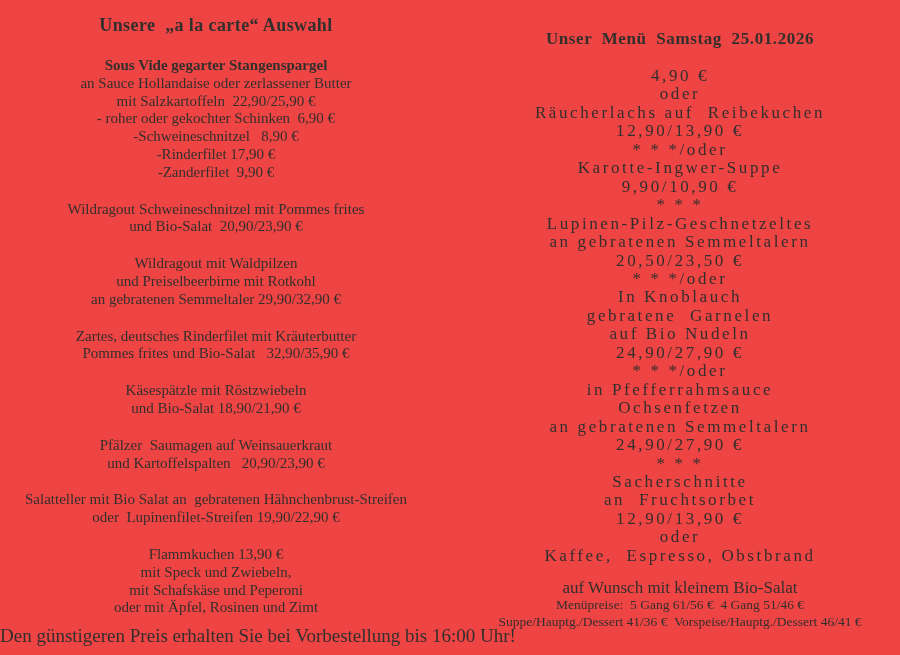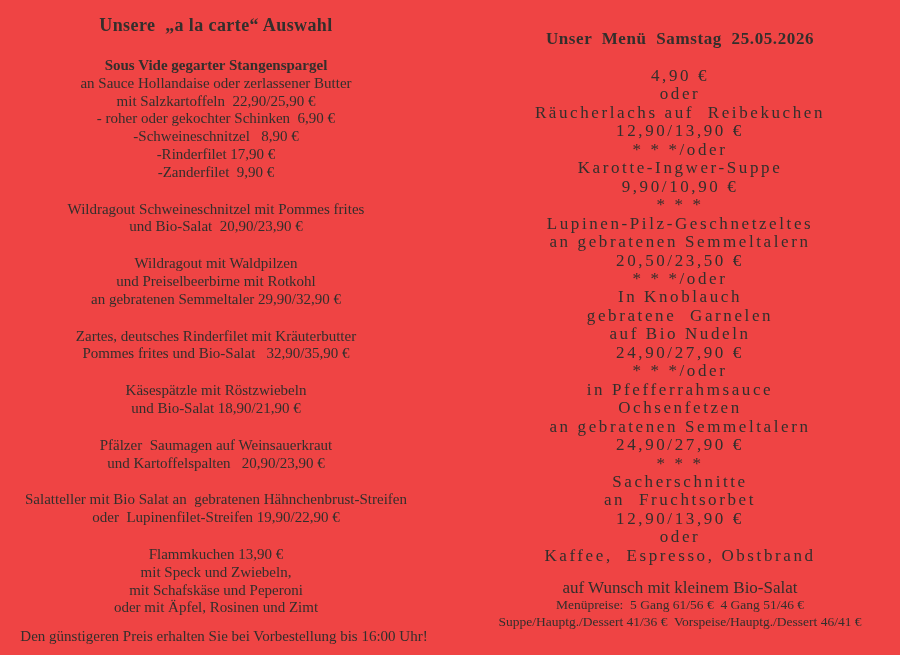--- a/index.html
+++ b/index.html
@@ -30,24 +30,23 @@
   }
   .left-col .menu-section { margin-bottom: 19px; }
   .left-col .menu-section:last-child { margin-bottom: 10px; }
   .left-col .line {
     font-size: 15px;
     line-height: 17.8px;
     white-space: pre;
   }
   .left-col .line.bold { font-weight: bold; }
   .left-footer {
-    font-size: 15px;
+    font-size: 19px;
     line-height: 18px;
     white-space: pre;
-    padding-left: 16px;
   }
 
   
   .right-col { left: 465px; top: 27px; width: 430px; }
   .right-title {
     font-size: 17px;
     font-weight: bold;
     letter-spacing: 0.6px;
     line-height: 23px;
     margin-bottom: 17px;
@@ -123,21 +122,21 @@
           <div class="line">Flammkuchen 13,90 €</div>
           <div class="line">mit Speck und Zwiebeln,</div>
           <div class="line">mit Schafskäse und Peperoni</div>
           <div class="line">oder mit Äpfel, Rosinen und Zimt</div>
         </div>
       </div>
     <div class="left-footer">Den günstigeren Preis erhalten Sie bei Vorbestellung bis 16:00 Uhr!</div>
   </div>
 
   <div class="col right-col">
-    <div class="right-title">Unser  Menü  Samstag  25.05.2026</div>
+    <div class="right-title">Unser  Menü  Samstag  25.01.2026</div>
     <div>
         <div class="line">4,90 €</div>
         <div class="line">oder</div>
         <div class="line">Räucherlachs auf  Reibekuchen</div>
         <div class="line">12,90/13,90 €</div>
         <div class="line">* * */oder</div>
         <div class="line">Karotte-Ingwer-Suppe</div>
         <div class="line">9,90/10,90 €</div>
         <div class="line">* * *</div>
         <div class="line">Lupinen-Pilz-Geschnetzeltes</div>

